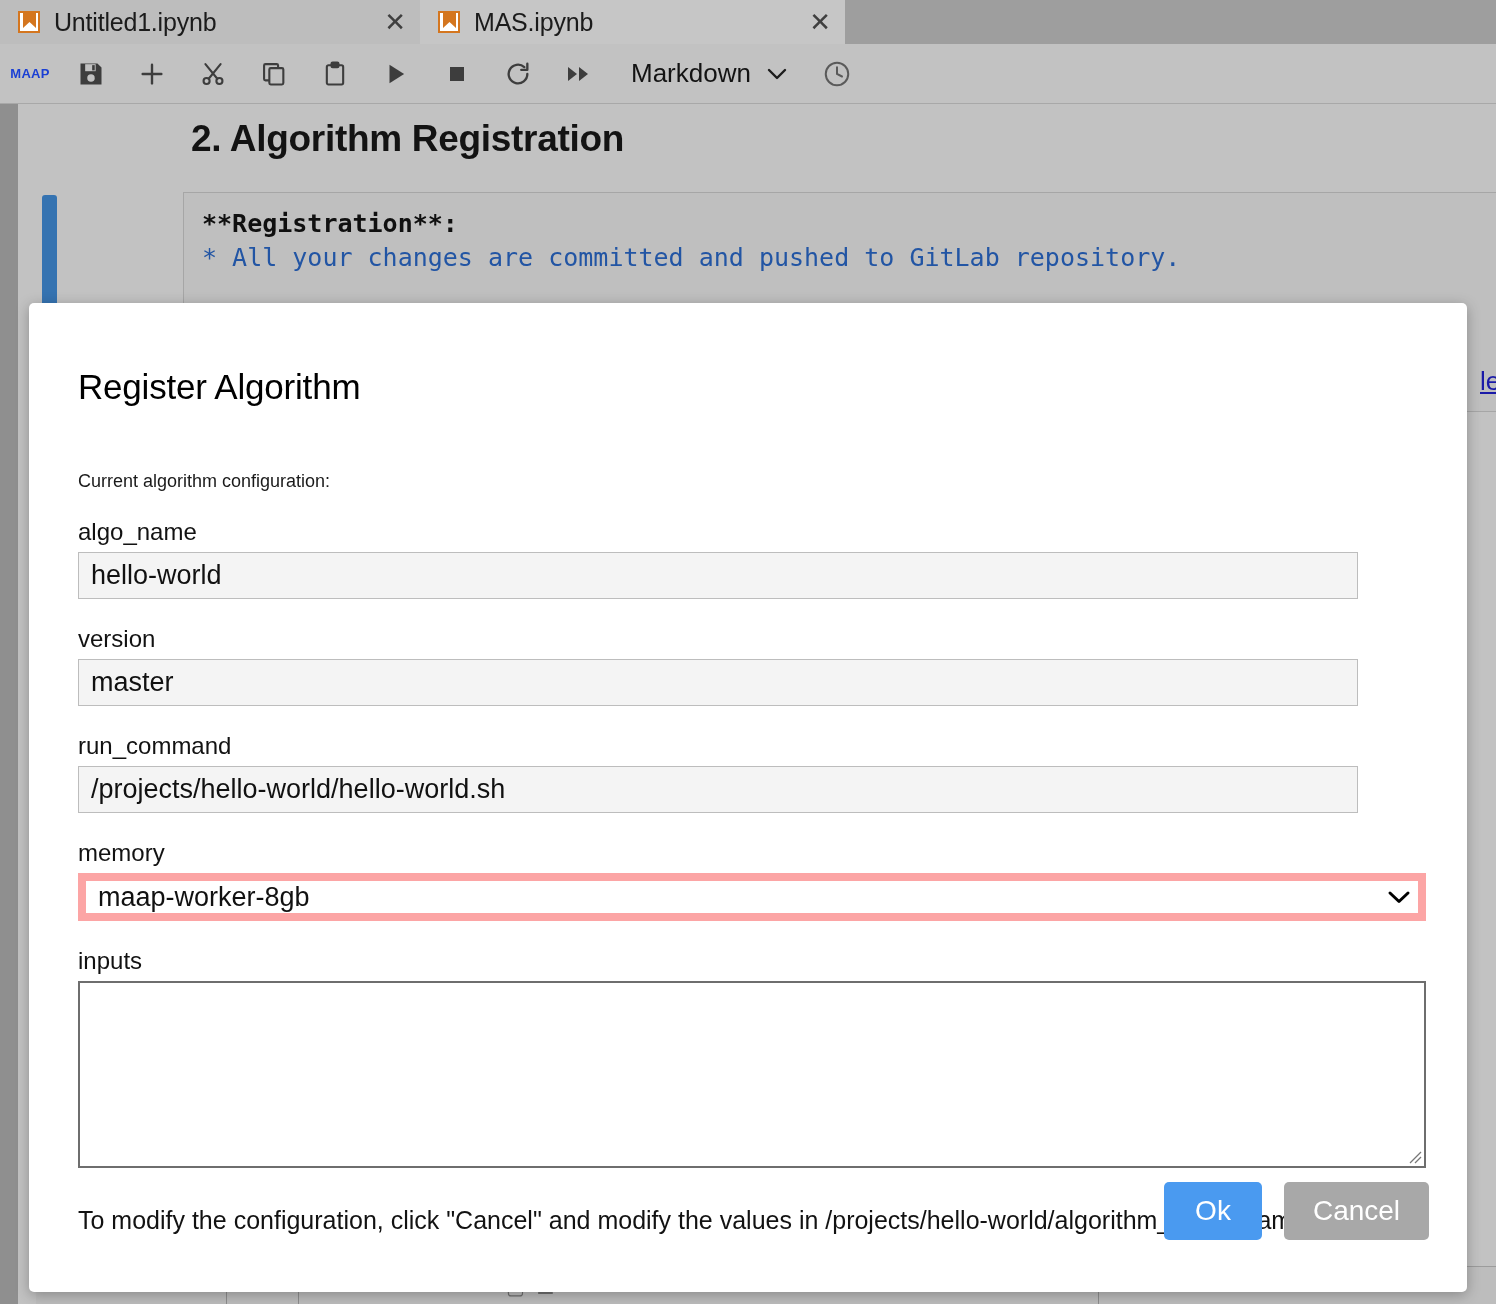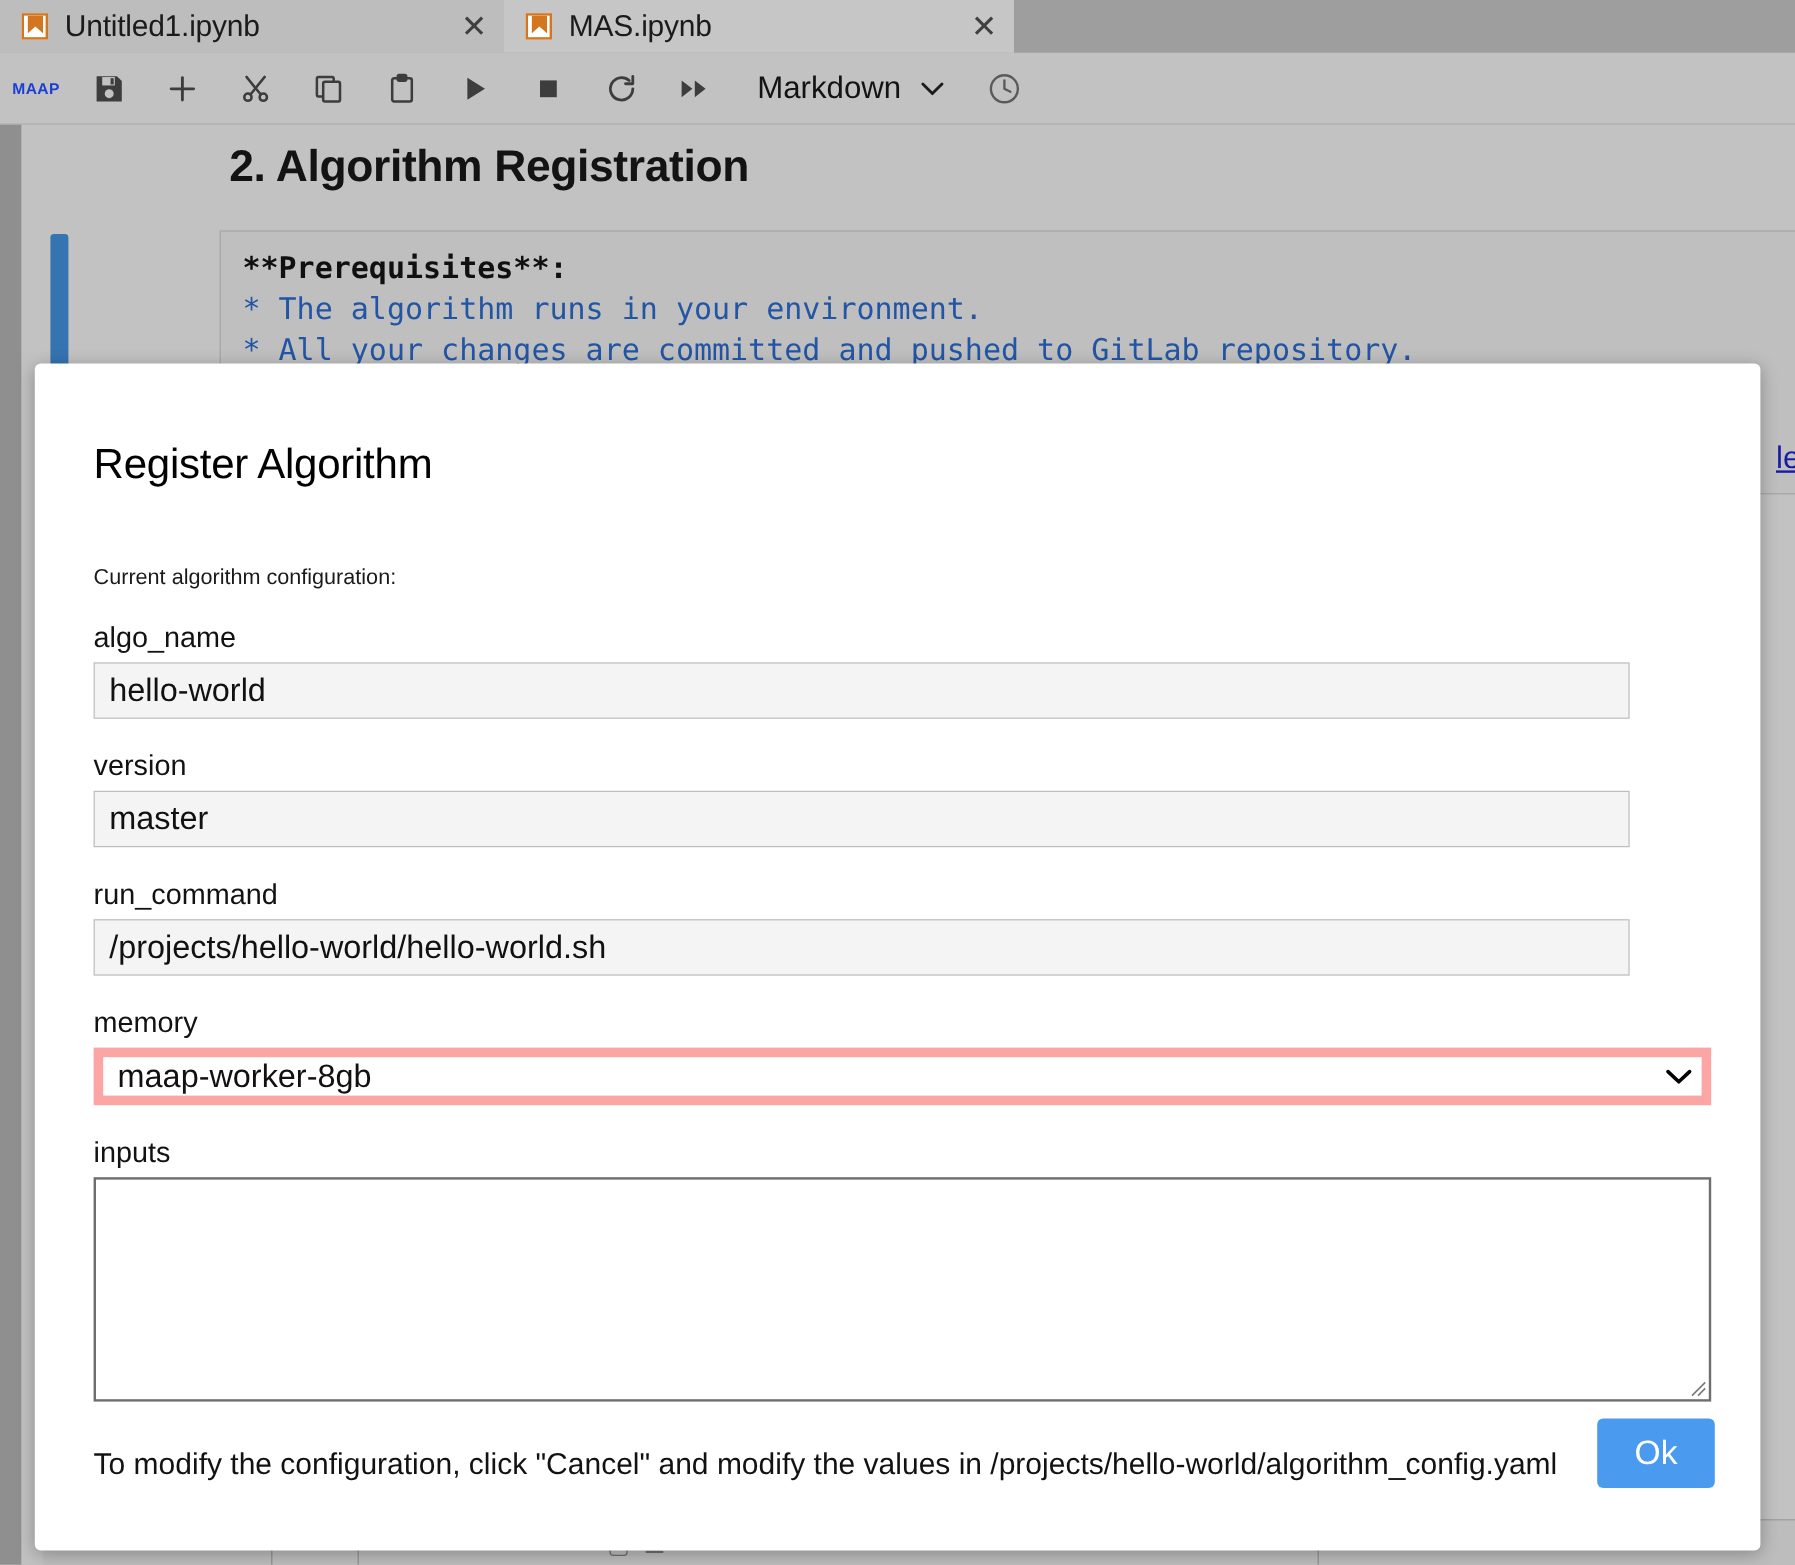--- a/index.html
+++ b/index.html
@@ -428,22 +428,21 @@
 
   <div class="nb-area">
     <div class="nb-left-gutter"></div>
     <div class="nb-scroll">
 
       <div class="nb-heading">2. Algorithm Registration</div>
 
       <div class="cell-marker"></div>
 
       <div class="md-cell">
-        <div class="md-line bold">**Prerequisites**:</div>
-        <div class="md-line">* The algorithm runs in your environment.</div>
+        <div class="md-line bold">**Registration**:</div>
         <div class="md-line">* All your changes are committed and pushed to GitLab repository.</div>
       </div>
 
       <div class="nb-link">le</div>
 
       <div class="nb-bottom-strip">
         <div class="seg" style="left:190px"></div>
         <div class="seg" style="left:262px"></div>
         <div class="seg" style="left:1062px"></div>
         <div class="nb-bottom-icon">▢ ☰</div>
@@ -484,17 +483,18 @@
           <line x1="17" y1="6" x2="6" y2="17"></line>
             <line x1="17" y1="11" x2="11" y2="17"></line>
         </svg>
       </span>
     </div>
 
     <div class="dlg-note">To modify the configuration, click "Cancel" and modify the values in /projects/hello-world/algorithm_config.yaml</div>
 
     <div class="dlg-buttons">
       <button class="btn btn-ok">Ok</button>
+      <button class="btn btn-cancel">Cancel</button>
     </div>
 
   </div>
 
 </div>
 
 </body></html>

